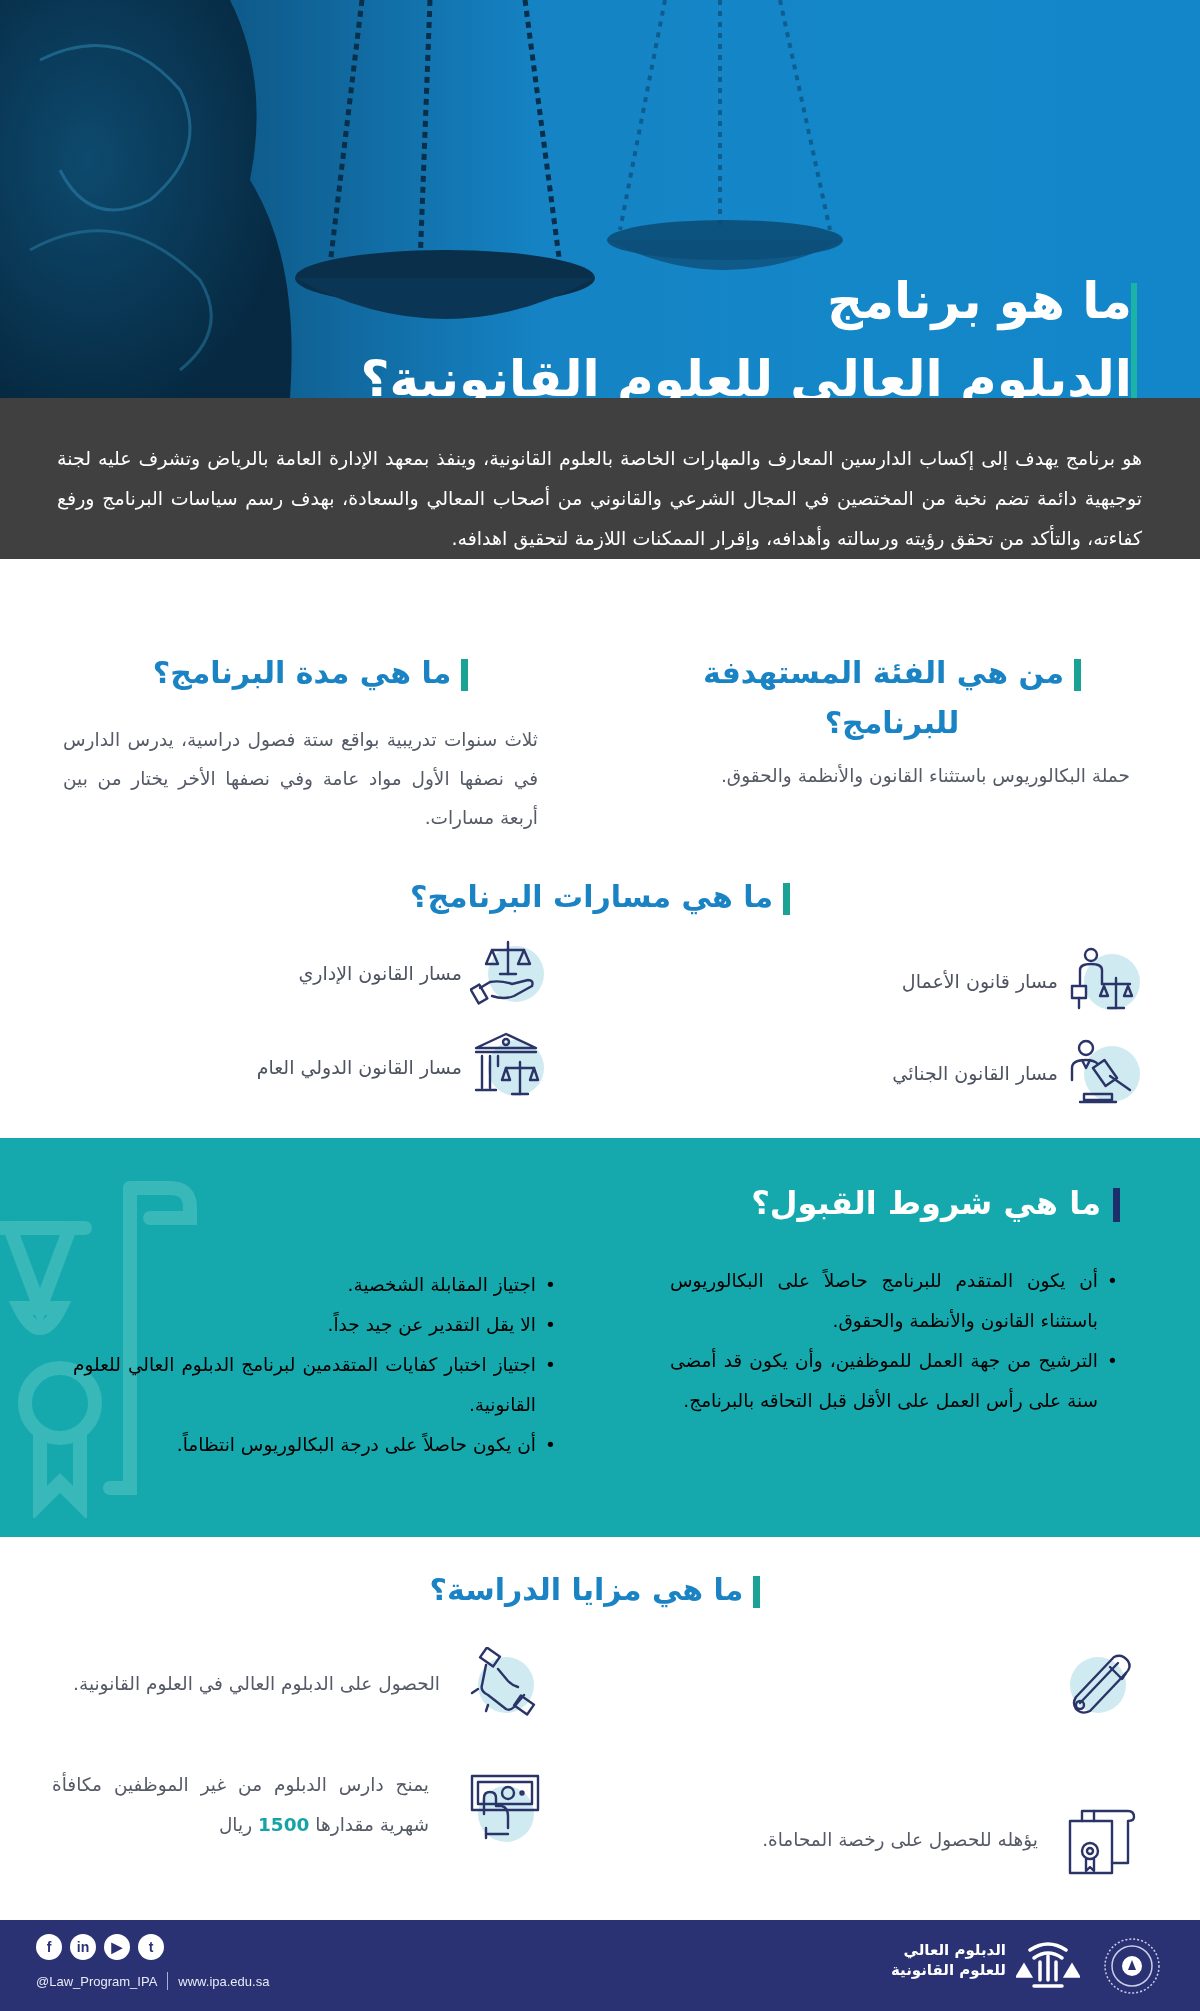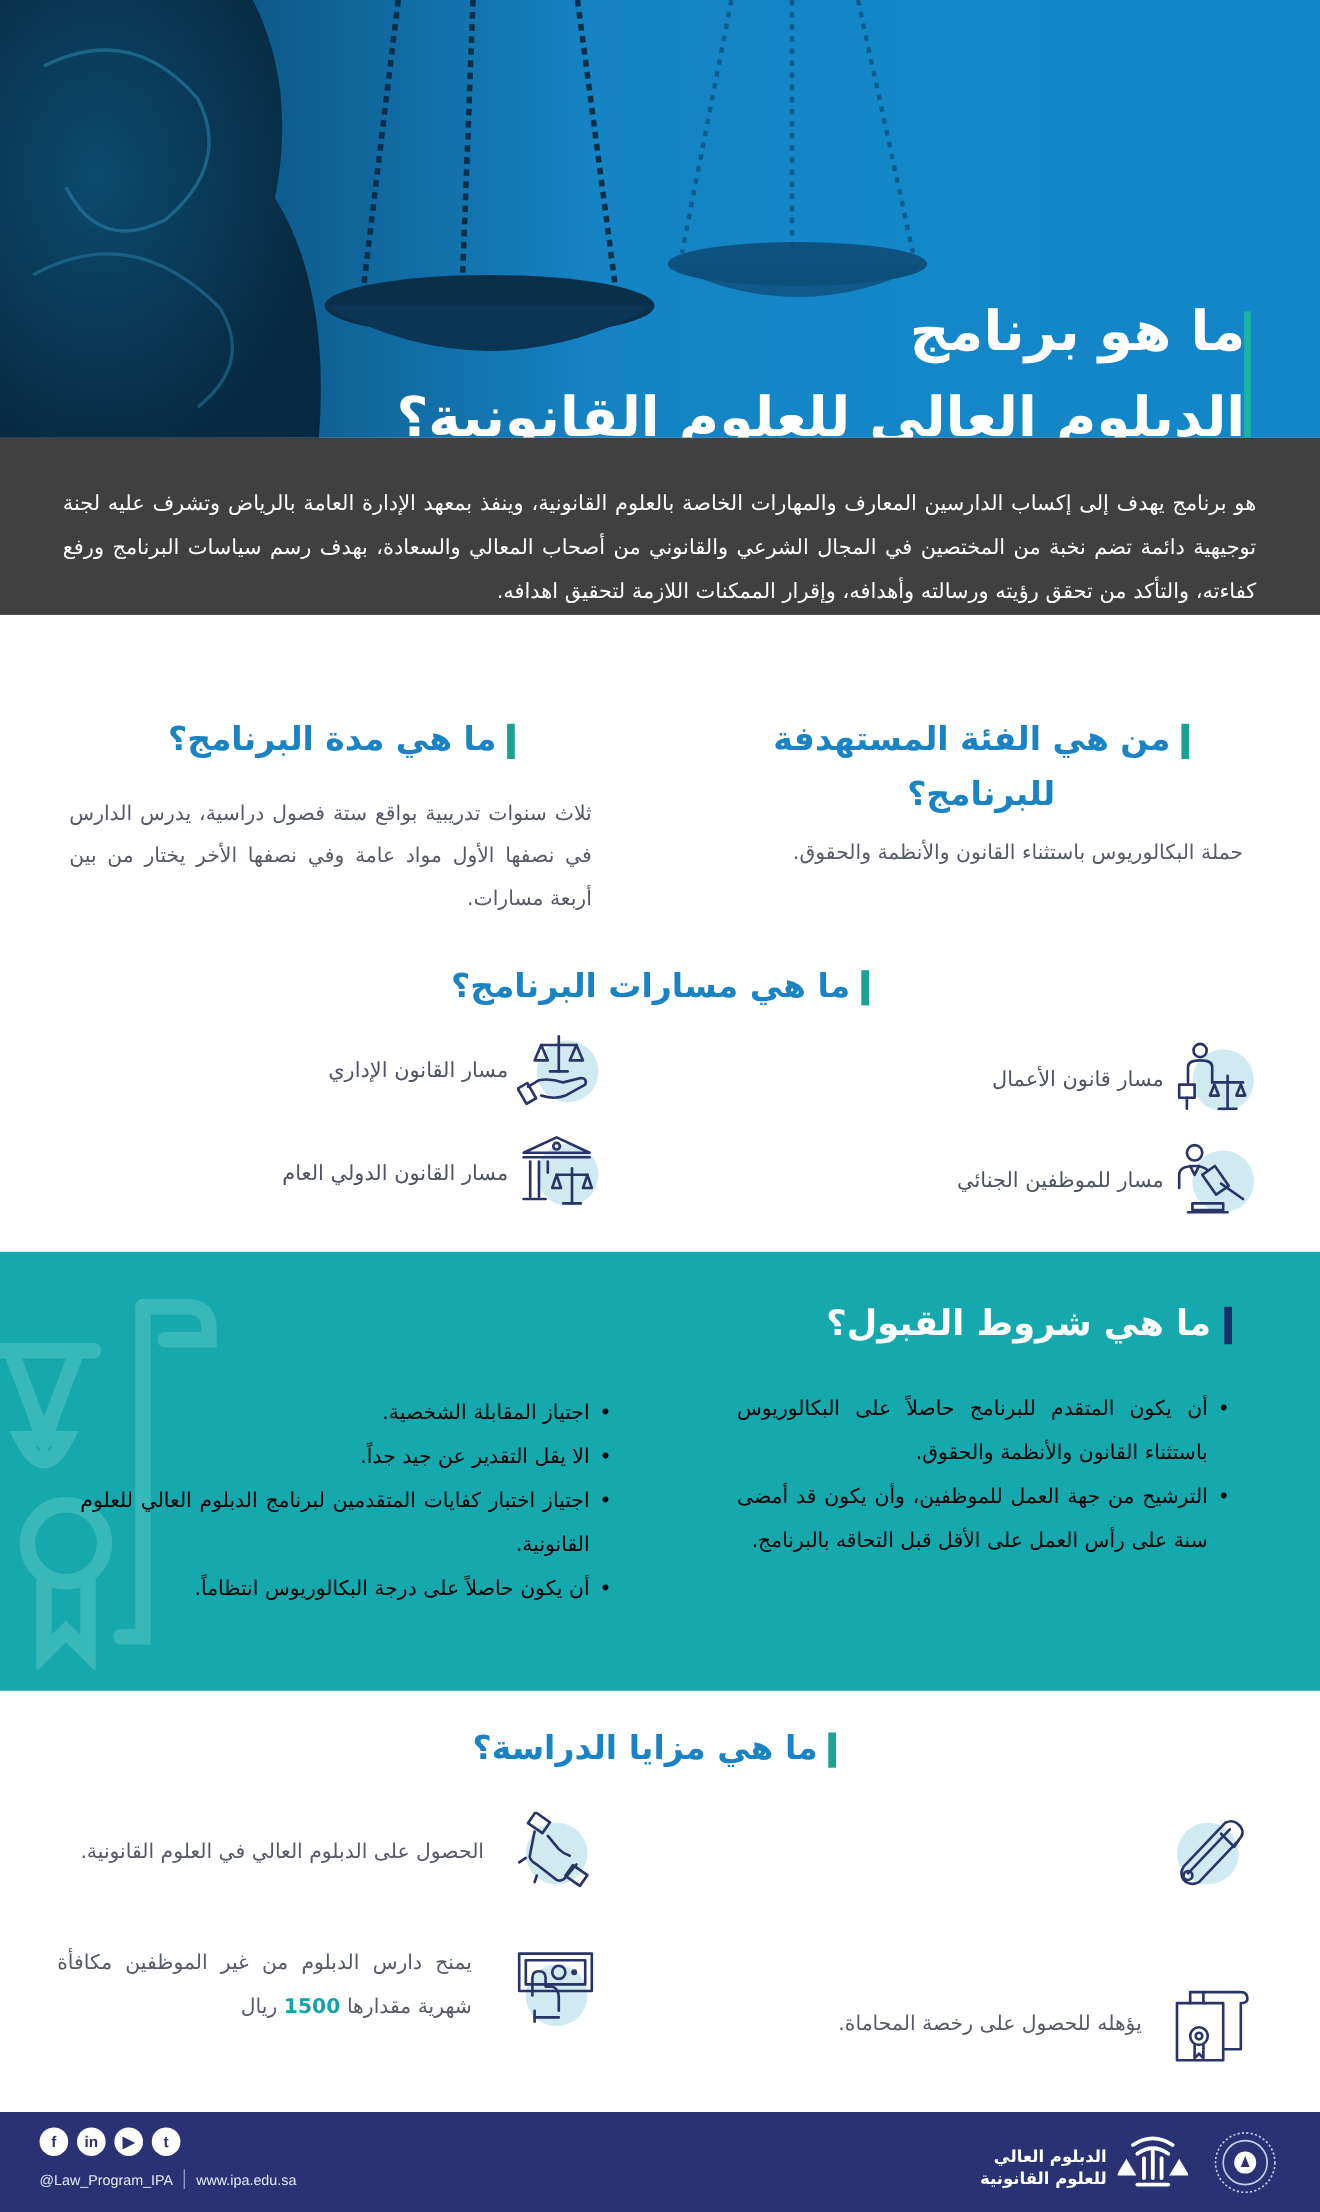--- a/index.html
+++ b/index.html
@@ -53,21 +53,21 @@
 
   
   .footer { left: 0; top: 1920px; width: 1200px; height: 91px; background: #2a3274; }
   .socials { left: 36px; top: 14px; display: flex; gap: 8px; direction: ltr; }
   .social { width: 26px; height: 26px; border-radius: 50%; background: #ffffff; color: #2a3274;
             font-size: 14px; font-weight: bold; display: flex; align-items: center; justify-content: center;
             font-family: "Liberation Sans", sans-serif; }
   .foot-links { left: 36px; top: 52px; direction: ltr; color: #e8eaf6; font-size: 13px;
                 font-family: "Liberation Sans", sans-serif; display: flex; gap: 10px; align-items: center; }
   .foot-sep { width: 1px; height: 18px; background: #aab0d8; }
-  .brand { right: 120px; top: 20px; display: flex; align-items: flex-end; gap: 10px; }
+  .brand { right: 120px; top: 20px; display: flex; align-items: flex-start; gap: 10px; }
   .brand-text { color: #ffffff; font-size: 15px; font-weight: bold; line-height: 20px; text-align: right; }
   .seal { right: 38px; top: 16px; width: 60px; height: 60px; }
 </style>
 </head>
 <body>
 
 <section class="abs hero">
   <svg class="abs hero-art" viewBox="0 0 1200 398">
     <defs>
       <radialGradient id="statue" cx="0.3" cy="0.4" r="0.7">
@@ -157,21 +157,21 @@
       <svg viewBox="0 0 74 74" fill="none" stroke="#2b3468" stroke-width="2.4" stroke-linecap="round" stroke-linejoin="round">
         <circle cx="20" cy="12" r="7"></circle>
         <path d="M6 44 V32 Q6 24 20 24 Q28 24 32 28"></path>
         <path d="M16 24 L20 32 L24 24"></path>
         <rect x="32" y="26" width="14" height="22" transform="rotate(-35 39 37)"></rect>
         <line x1="44" y1="40" x2="64" y2="54"></line>
         <rect x="18" y="58" width="28" height="6"></rect>
         <line x1="14" y1="66" x2="50" y2="66"></line>
       </svg>
     </div>
-    <span class="track-label">مسار للموظفين الجنائي</span>
+    <span class="track-label">مسار القانون الجنائي</span>
   </div>
 
   <div class="abs track" style="right:596px; top:158px;">
     <div class="icon-wrap">
       <div class="halo"></div>
       <svg viewBox="0 0 74 74" fill="none" stroke="#2b3468" stroke-width="2.4" stroke-linecap="round" stroke-linejoin="round">
         <path d="M6 18 L36 4 L66 18 Z"></path>
         <circle cx="36" cy="12" r="3"></circle>
         <line x1="6" y1="22" x2="66" y2="22"></line>
         <line x1="12" y1="26" x2="12" y2="58"></line>

